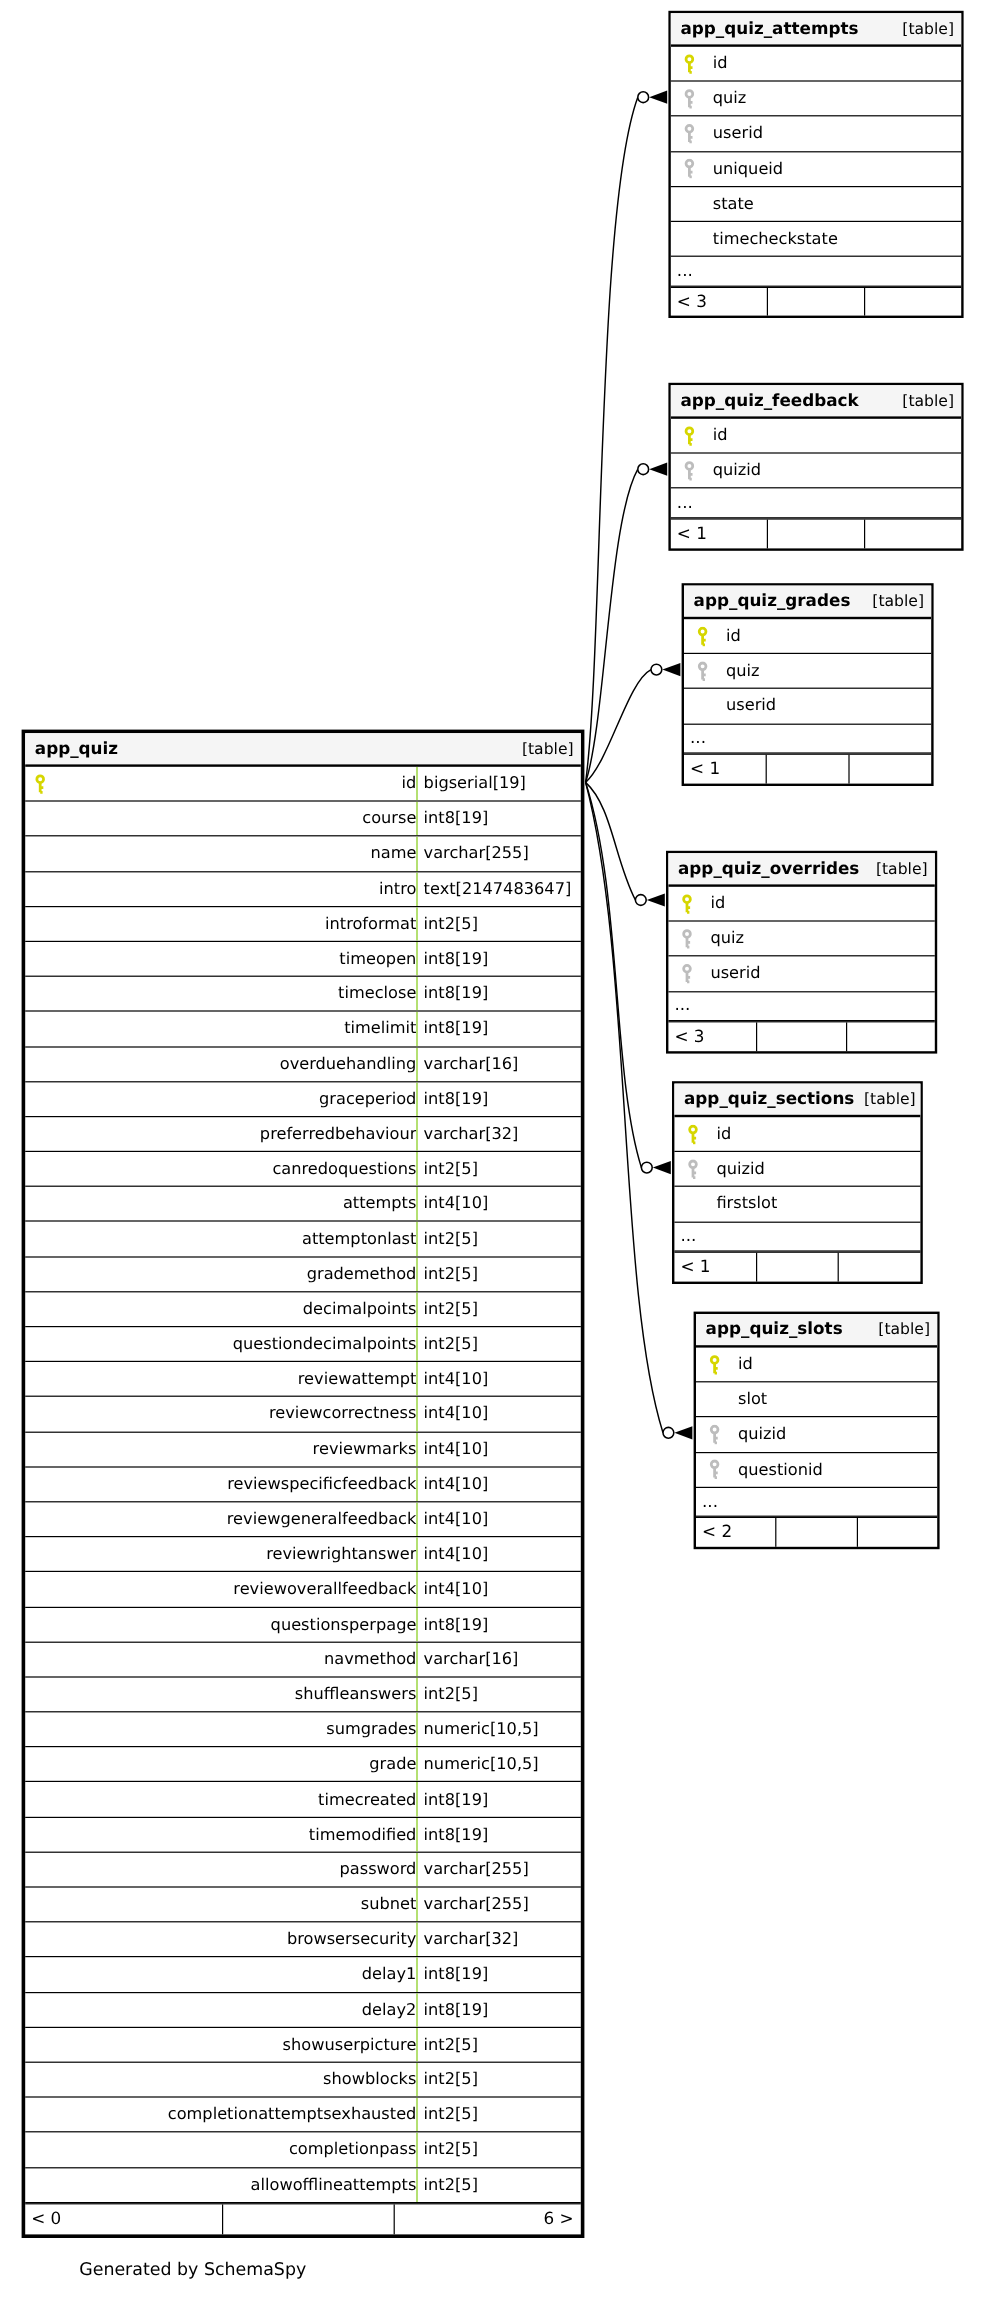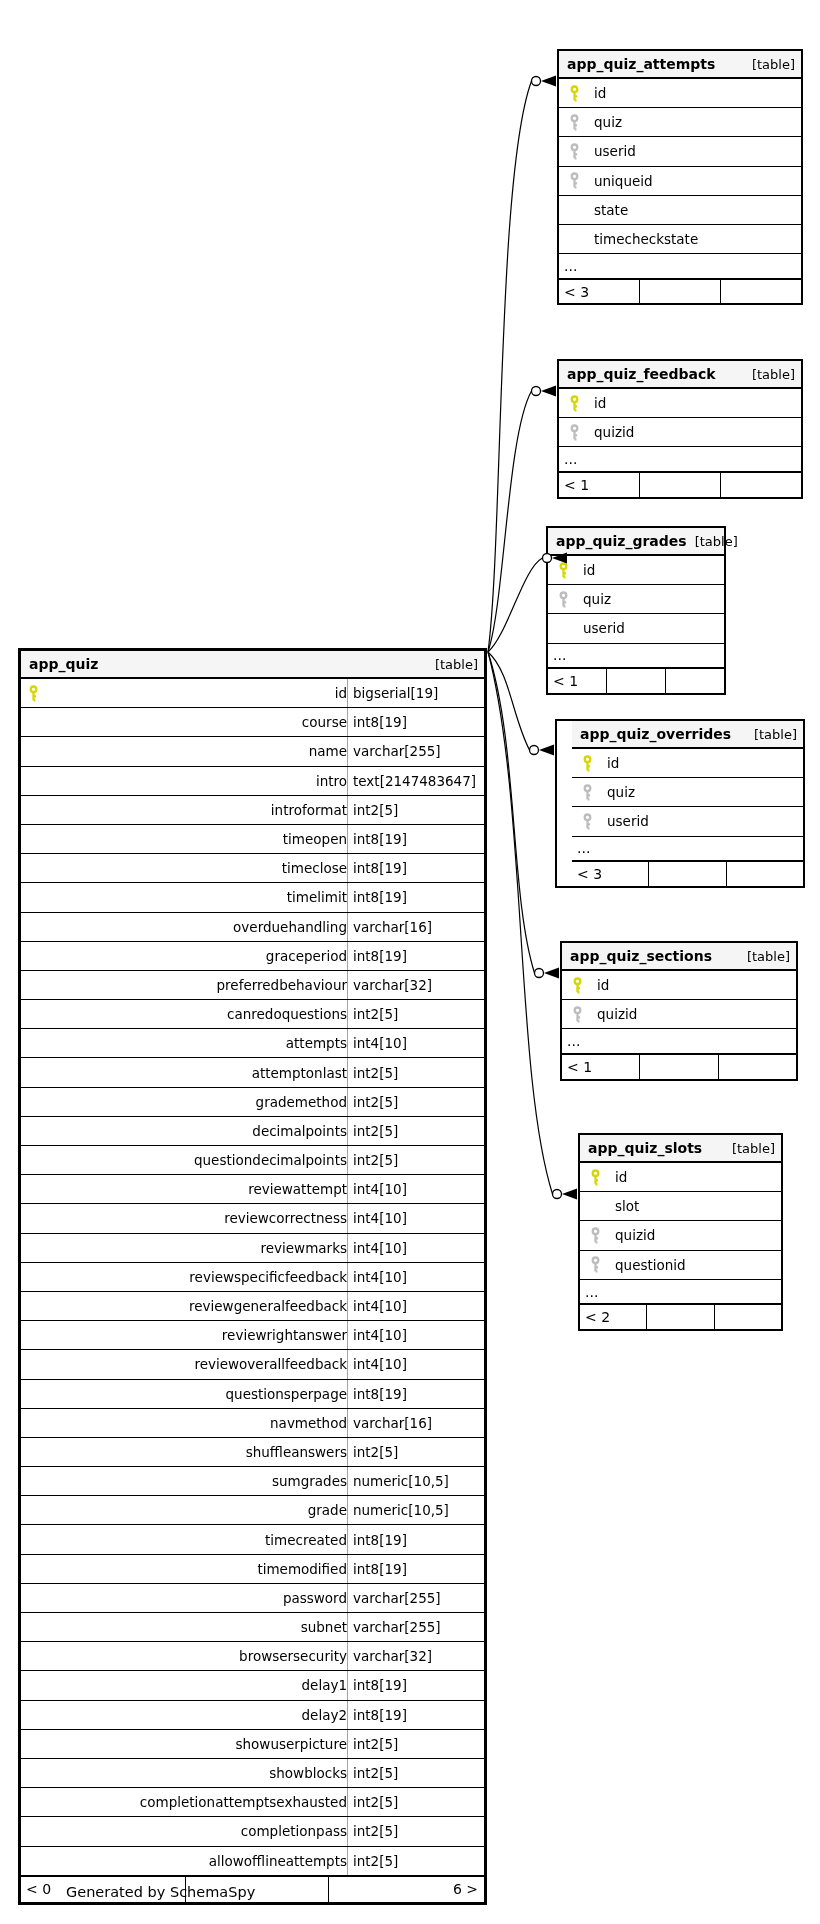--- a/index.html
+++ b/index.html
@@ -1,19 +1,19 @@
 <!DOCTYPE html>
 <html><head>
 <meta charset="utf-8">
 <style>
   html,body{margin:0;padding:0;background:#fff;}
   #canvas{position:relative;width:820px;height:1924px;background:#ffffff;overflow:hidden;
           font-family:"DejaVu Sans","Liberation Sans",sans-serif;}
   #edges{position:absolute;left:0;top:0;z-index:5;pointer-events:none;}
-  .tbox{position:absolute;background:#fff;border:2px solid #000;box-sizing:border-box;z-index:2;margin-top:40px;}
+  .tbox{position:absolute;background:#fff;border:2px solid #000;box-sizing:border-box;z-index:2;}
   .tbox.main{border-width:3px;text-align:right;}
   .thead{background:#f5f5f5;display:flex;justify-content:space-between;align-items:center;
          height:26px;border-bottom:2px solid #000;padding:0 6px 0 8px;box-sizing:content-box;}
   .tname{font-weight:bold;font-size:14px;color:#000;white-space:nowrap;}
   .ttag{font-size:13px;color:#000;white-space:nowrap;margin-left:8px;}
   .trow{display:flex;align-items:center;border-bottom:1px solid #000;box-sizing:border-box;
         font-size:13.5px;color:#000;height:29.2px;overflow:hidden;}
   .trow:last-of-type{border-bottom:none;}
   .keyslot{flex:0 0 13px;height:17px;display:flex;align-items:center;justify-content:center;}
   .sub .keyslot{margin:0 13px 0 9px;}
@@ -376,21 +376,21 @@
         </div>
         <div class="trow ell">...</div>
         <div class="tfoot">
           <div class="fcell" style="flex: 1 1 0px;">
             <span class="fl">&lt; 1</span>
           </div>
           <div class="fcell" style="flex: 1 1 0px;"></div>
           <div class="fcell" style="flex: 1 1 0px;"></div>
         </div>
       </div>
-      <div class="tbox sub" style="left: 546px; top: 486px; width: 180px;">
+      <div class="tbox sub" style="left: 568px; top: 486px; width: 210px;">
         <div class="thead">
           <span class="tname">app_quiz_grades</span>
           <span class="ttag">[table]</span>
         </div>
         <div class="trow">
           <span class="keyslot">
             <svg width="13" height="17" viewBox="0 0 13 17" aria-hidden="true">
               <circle cx="6.5" cy="4.3" r="2.8" fill="none" stroke="#d6d600" stroke-width="2.3"></circle>
               <path d="M6.5 7.2 L6.5 15.3 M6.5 11.4 L9.1 11.4 M6.5 15.3 L8.5 15.3" stroke="#d6d600" stroke-width="2.3" fill="none"></path>
             </svg>
@@ -412,21 +412,21 @@
         </div>
         <div class="trow ell">...</div>
         <div class="tfoot">
           <div class="fcell" style="flex: 1 1 0px;">
             <span class="fl">&lt; 1</span>
           </div>
           <div class="fcell" style="flex: 1 1 0px;"></div>
           <div class="fcell" style="flex: 1 1 0px;"></div>
         </div>
       </div>
-      <div class="tbox sub" style="left: 555px; top: 679px; width: 250px; padding-left: 15px;">
+      <div class="tbox sub" style="left: 555px; top: 709px; width: 226px;">
         <div class="thead">
           <span class="tname">app_quiz_overrides</span>
           <span class="ttag">[table]</span>
         </div>
         <div class="trow">
           <span class="keyslot">
             <svg width="13" height="17" viewBox="0 0 13 17" aria-hidden="true">
               <circle cx="6.5" cy="4.3" r="2.8" fill="none" stroke="#d6d600" stroke-width="2.3"></circle>
               <path d="M6.5 7.2 L6.5 15.3 M6.5 11.4 L9.1 11.4 M6.5 15.3 L8.5 15.3" stroke="#d6d600" stroke-width="2.3" fill="none"></path>
             </svg>
@@ -453,21 +453,21 @@
         </div>
         <div class="trow ell">...</div>
         <div class="tfoot">
           <div class="fcell" style="flex: 1 1 0px;">
             <span class="fl">&lt; 3</span>
           </div>
           <div class="fcell" style="flex: 1 1 0px;"></div>
           <div class="fcell" style="flex: 1 1 0px;"></div>
         </div>
       </div>
-      <div class="tbox sub" style="left: 560px; top: 901px; width: 238px;">
+      <div class="tbox sub" style="left: 560px; top: 901px; width: 209px;">
         <div class="thead">
           <span class="tname">app_quiz_sections</span>
           <span class="ttag">[table]</span>
         </div>
         <div class="trow">
           <span class="keyslot">
             <svg width="13" height="17" viewBox="0 0 13 17" aria-hidden="true">
               <circle cx="6.5" cy="4.3" r="2.8" fill="none" stroke="#d6d600" stroke-width="2.3"></circle>
               <path d="M6.5 7.2 L6.5 15.3 M6.5 11.4 L9.1 11.4 M6.5 15.3 L8.5 15.3" stroke="#d6d600" stroke-width="2.3" fill="none"></path>
             </svg>
@@ -475,20 +475,24 @@
           <span class="cname">id</span>
         </div>
         <div class="trow">
           <span class="keyslot">
             <svg width="13" height="17" viewBox="0 0 13 17" aria-hidden="true">
               <circle cx="6.5" cy="4.3" r="2.8" fill="none" stroke="#bdbdbd" stroke-width="2.3"></circle>
               <path d="M6.5 7.2 L6.5 15.3 M6.5 11.4 L9.1 11.4 M6.5 15.3 L8.5 15.3" stroke="#bdbdbd" stroke-width="2.3" fill="none"></path>
             </svg>
           </span>
           <span class="cname">quizid</span>
+        </div>
+        <div class="trow">
+          <span class="keyslot"></span>
+          <span class="cname">firstslot</span>
         </div>
         <div class="trow ell">...</div>
         <div class="tfoot">
           <div class="fcell" style="flex: 1 1 0px;">
             <span class="fl">&lt; 1</span>
           </div>
           <div class="fcell" style="flex: 1 1 0px;"></div>
           <div class="fcell" style="flex: 1 1 0px;"></div>
         </div>
       </div>

